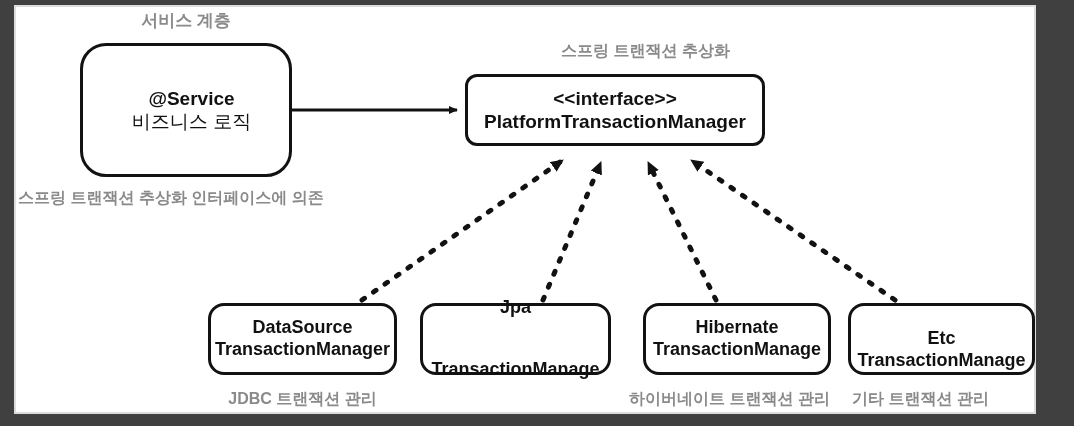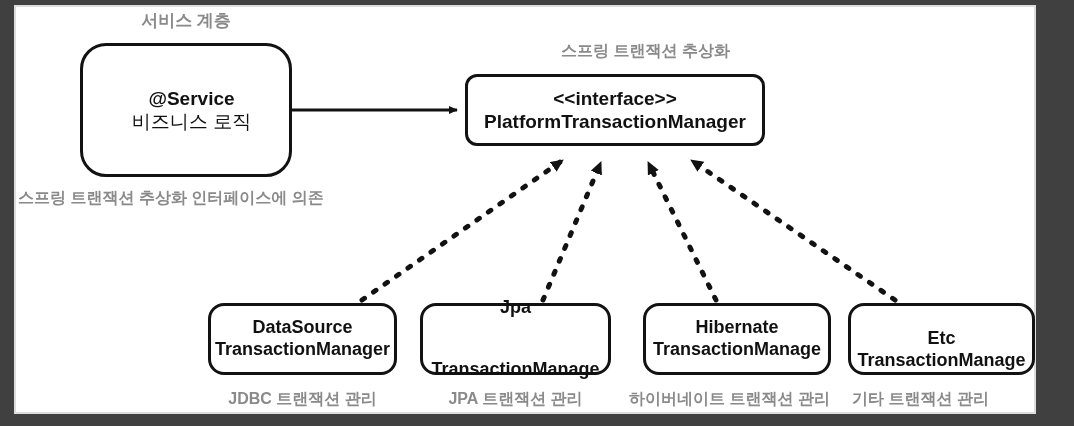--- a/index.html
+++ b/index.html
@@ -199,17 +199,16 @@
     <span class="line1">Hibernate</span>
     <span class="line2">TransactionManage</span>
   </div>
 
   <div class="node impl-node" id="node-etc">
     <span class="line1">Etc</span>
     <span class="line2">TransactionManage</span>
   </div>
 
   <div class="impl-caption" id="caption-jdbc">JDBC 트랜잭션 관리</div>
-  <div class="impl-caption" id="caption-jpa">JPA 트랜잭션 관리</div>
   <div class="impl-caption" id="caption-hibernate">하이버네이트 트랜잭션 관리</div>
   <div class="impl-caption" id="caption-etc">기타 트랜잭션 관리</div>
 
 </div>
 
 </body></html>

